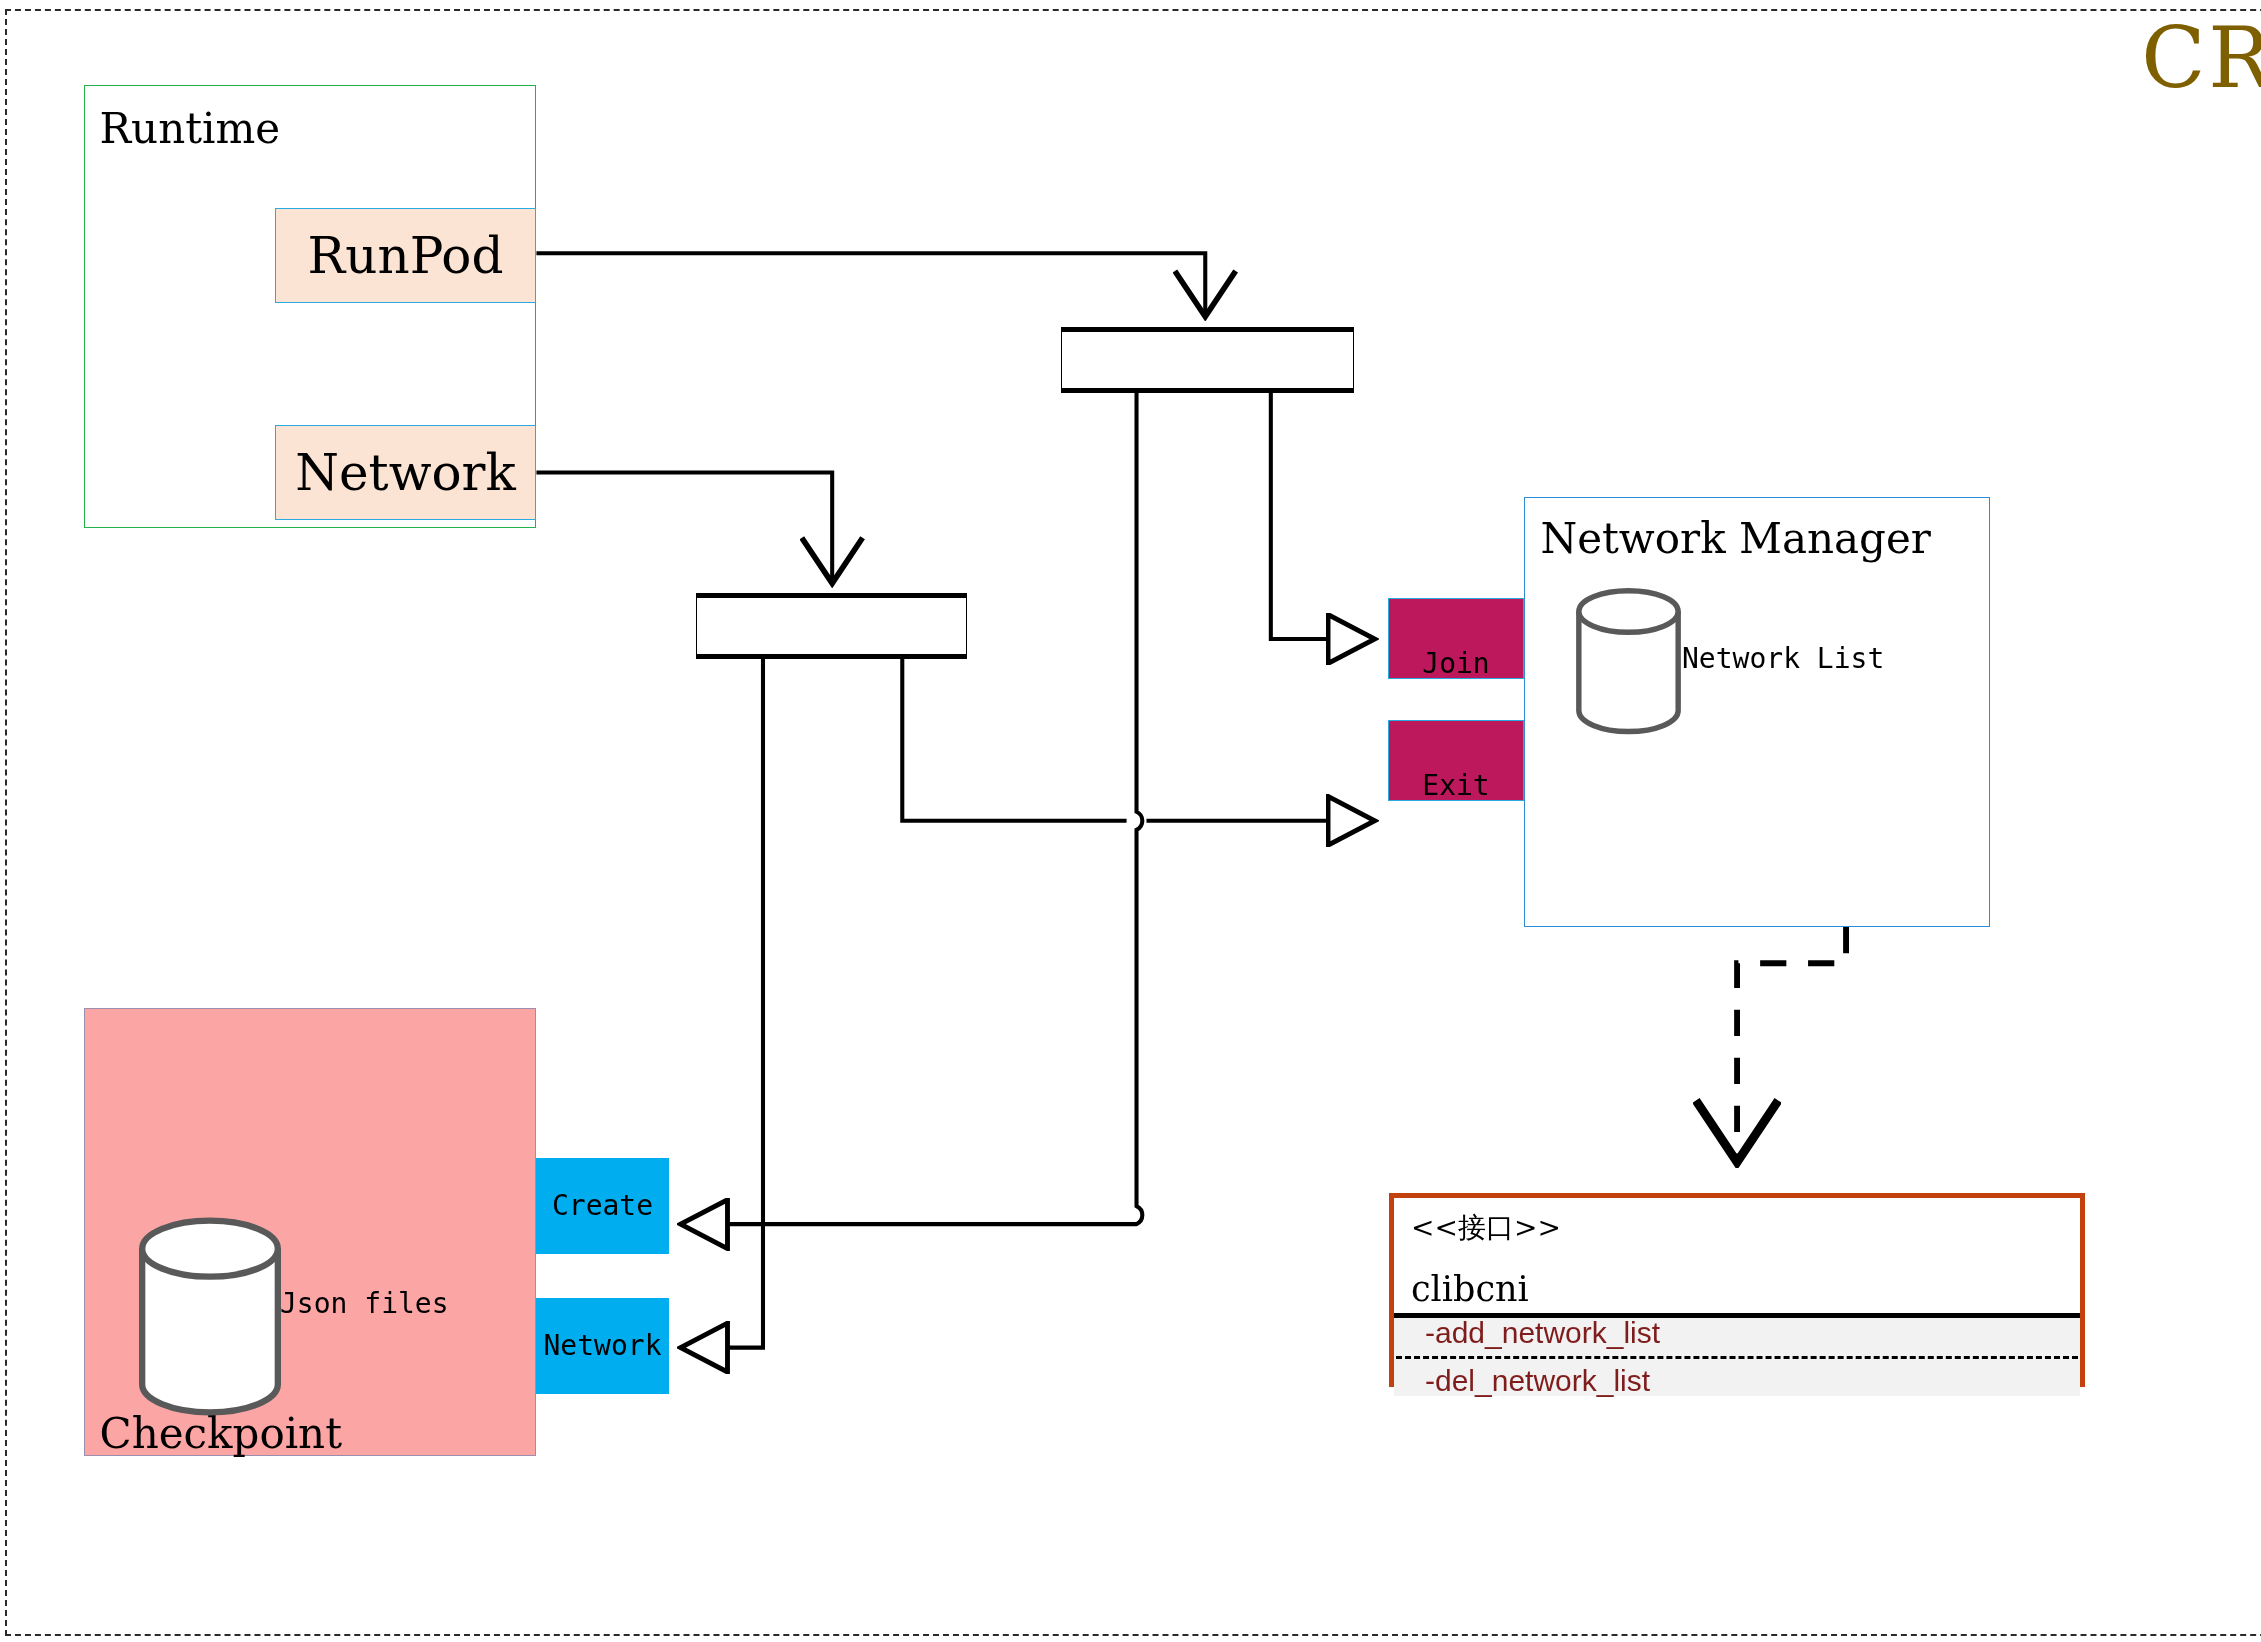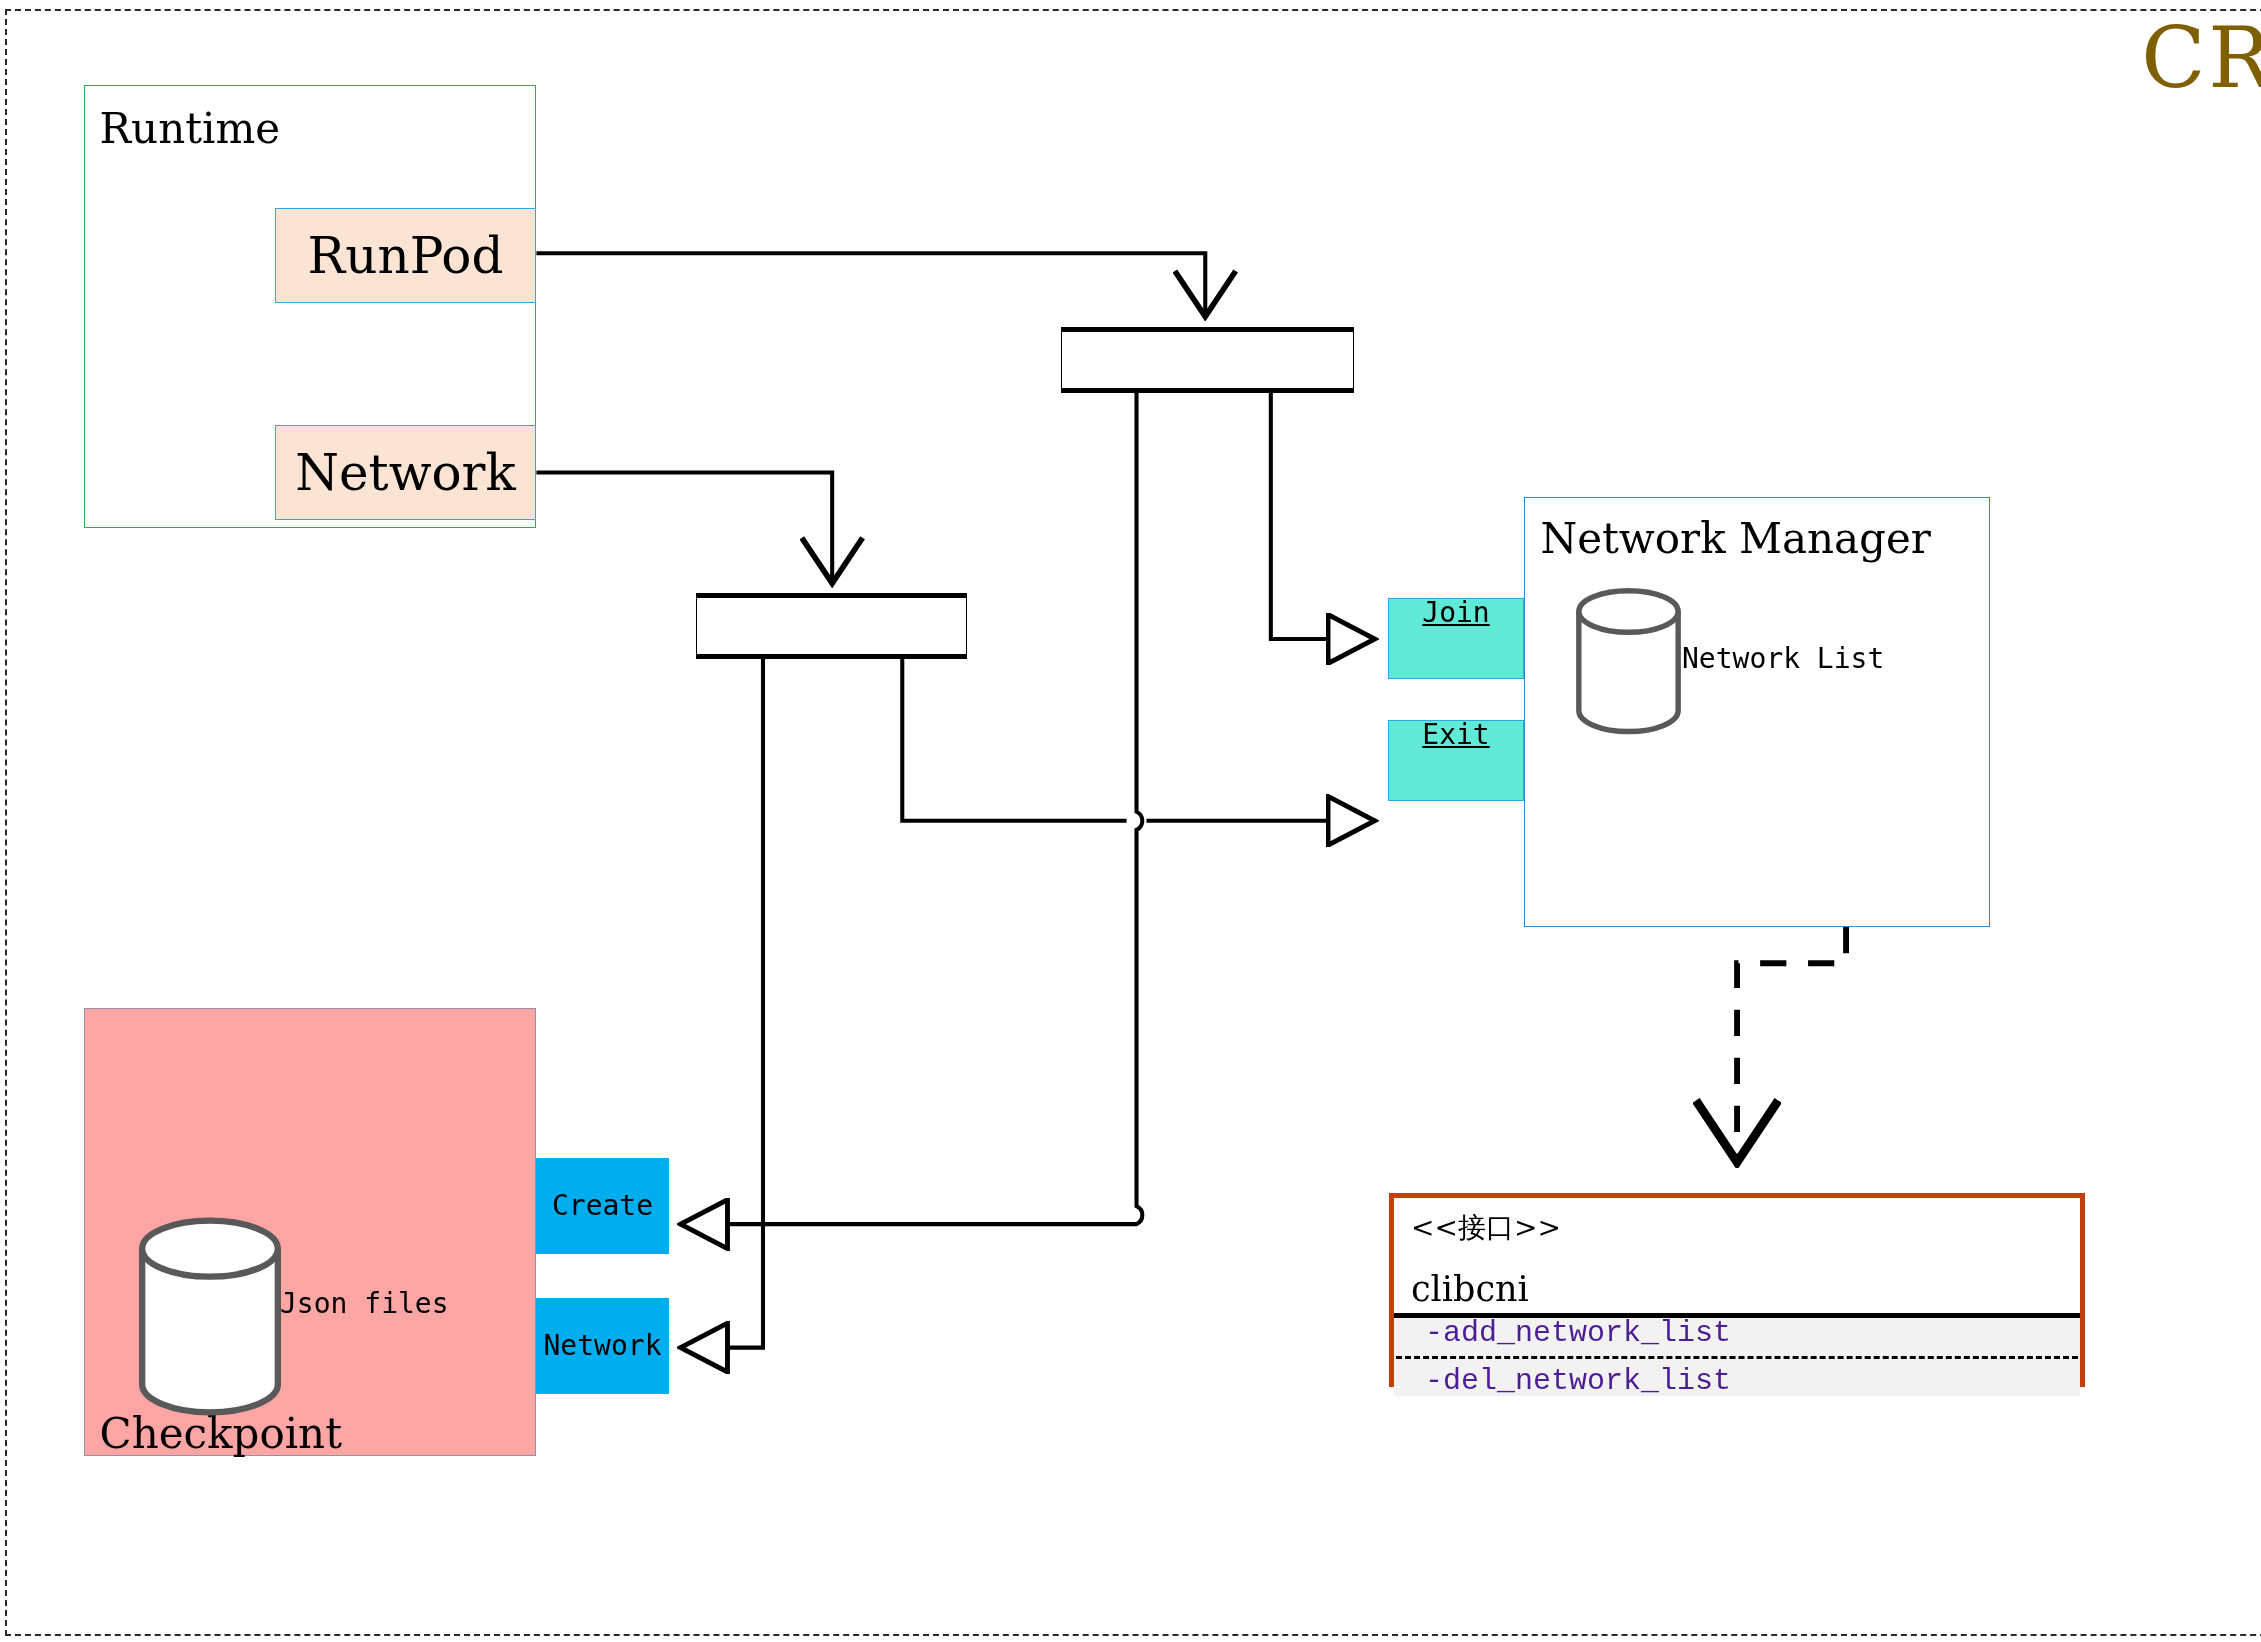--- a/index.html
+++ b/index.html
@@ -110,24 +110,23 @@
   }
   .op-peach .lbl { font-size: 50px; }
 
   .box-runpod { left: 275px; top: 208px;  width: 261px; height: 95px; }
   .box-stoppod{ left: 275px; top: 425px;  width: 261px; height: 95px; }
   .box-cniapi { left: 1698px; top: 820px; width: 268px; height: 106px; }
   .box-cniapi .lbl { font-size: 38px; }
 
   .op-green {
     border: 1.8px solid #29abe2;
-    background: #5eead4;
-    align-items: flex-start;
+    background: #be185d;
+    align-items: flex-end;
     justify-content: center;
-    text-decoration: underline;
   }
   .op-green .lbl {
     font-size: 28px;
     font-family: "DejaVu Sans Mono", "Liberation Mono", monospace;
   }
   .box-join { left: 1388px; top: 598px; width: 136px; height: 81px; }
   .box-exit { left: 1388px; top: 720px; width: 136px; height: 81px; }
 
   .op-cyan {
     border: none;
@@ -189,24 +188,24 @@
     flex: 1 1 auto;
     background: #f2f2f2;
     box-sizing: border-box;
     padding: 0;
     display: flex;
     flex-direction: column;
     justify-content: center;
   }
   .iface-op {
     font-size: 30px;
-    color: #4c1d95;
+    color: #7f1d1d;
     padding-left: 31px;
     line-height: 1;
-    font-family: Liberation Mono, monospace;
+    font-family: Liberation Sans, sans-serif;
   }
   .iface-op-sep {
     border-top: 3.2px dashed #000000;
     margin: 8.1px 1.8px 7.2px 1.8px;
     height: 0;
   }
 
   
   .cyl {
     position: absolute;

